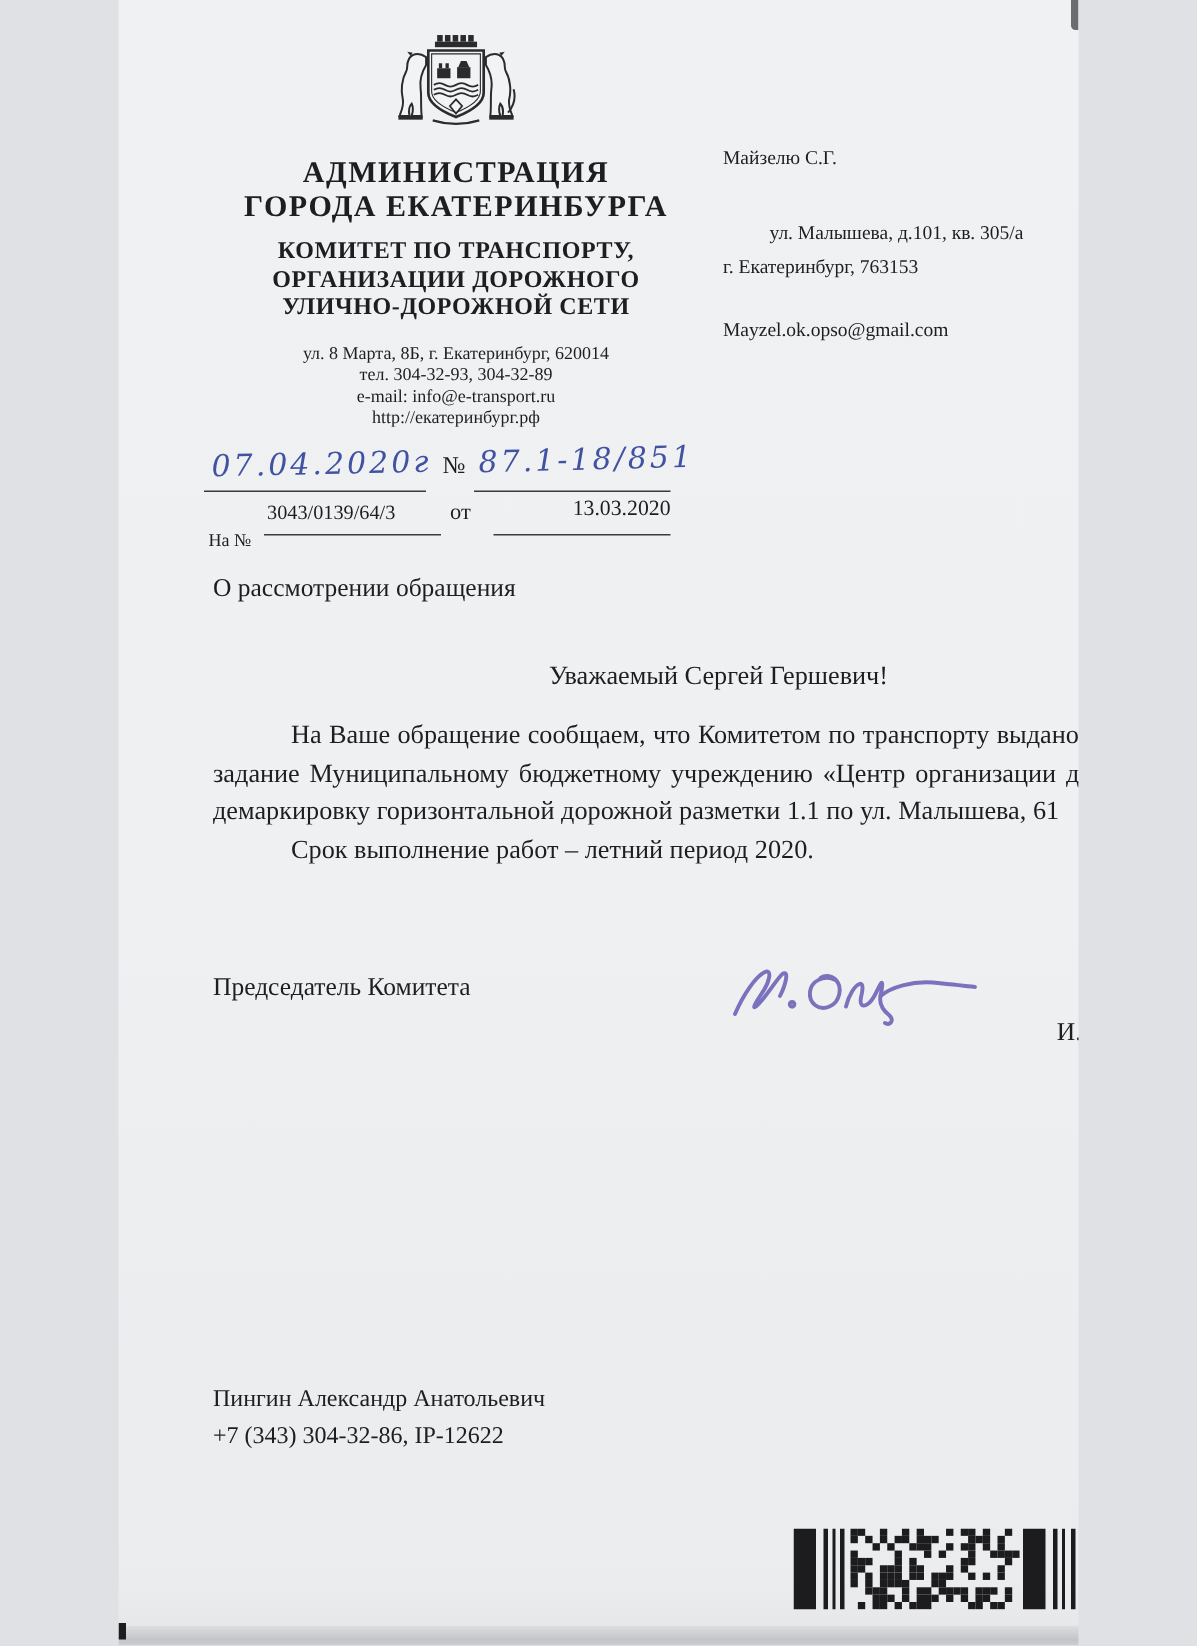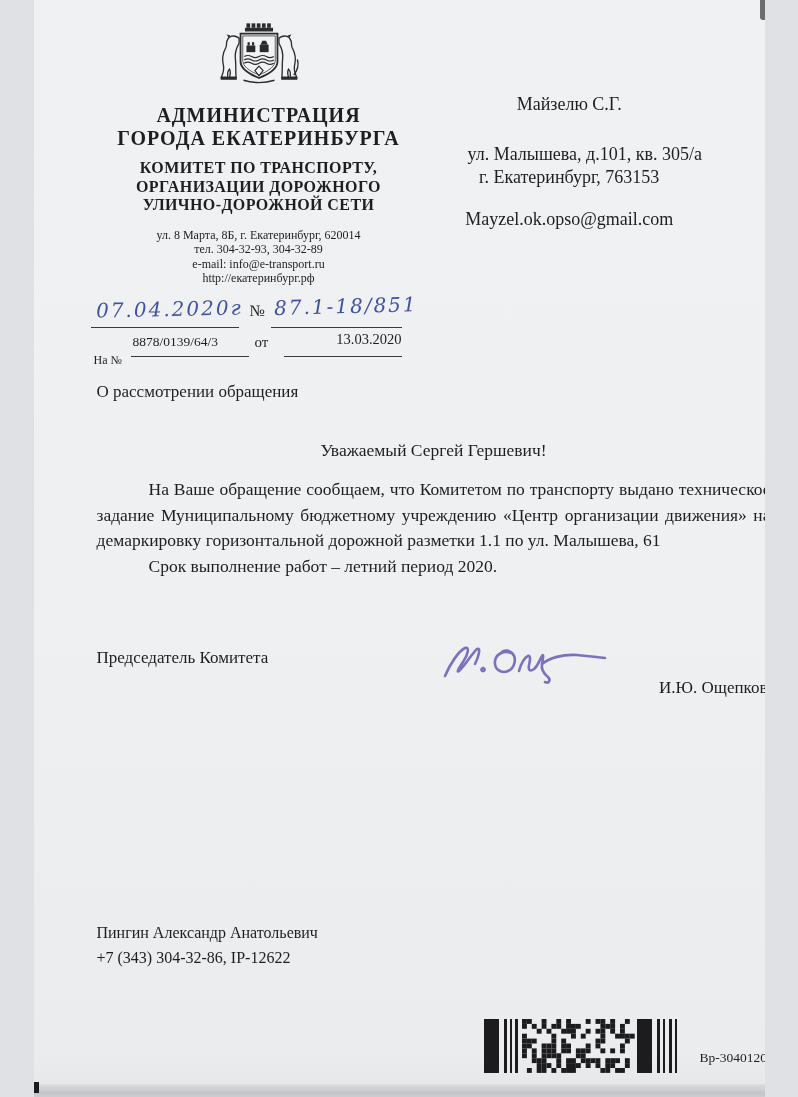--- a/index.html
+++ b/index.html
@@ -1,33 +1,33 @@
 <!DOCTYPE html>
 <html><head>
 <meta charset="utf-8">
 <style>
   html,body{margin:0;padding:0;background:#dfe1e4;}
   #page{
     position:relative;
-    width:731px;height:1097px;
+    width:640px;height:1097px;
     margin:0 auto;
     background:linear-gradient(180deg,#f0f1f3 0%,#eef0f2 55%,#eaecee 96%,#e4e6e8 100%);
     font-family:"Liberation Serif","DejaVu Serif",serif;
     color:#1e1e20;
     overflow:hidden;
   }
   .abs{position:absolute;}
   
   .org-block{left:58px;top:12px;width:334px;text-align:center;}
   .emblem{width:96px;height:84px;margin:0 auto;display:block;}
   .org-name{font-weight:bold;font-size:20px;line-height:23px;letter-spacing:1px;margin-top:8px;}
   .dept-name{font-weight:bold;font-size:16px;line-height:18.5px;letter-spacing:.4px;margin-top:9px;}
   .org-contacts{font-size:12px;line-height:14.5px;margin-top:13px;}
   
-  .recipient{left:403px;top:93px;font-size:18px;line-height:23px;text-align:center;}
+  .recipient{left:403px;top:93px;font-size:13px;line-height:23px;}
   .recipient .gap-lg{margin-top:27px;margin-left:31px;}
   .recipient .gap-md{margin-top:19px;}
   
   .hw{
     font-family:"DejaVu Serif",serif;
     font-style:italic;
     color:#4152a2;
     letter-spacing:2px;
   }
   .hw-date{left:62px;top:297px;font-size:20px;transform:rotate(-1.2deg);}
@@ -133,21 +133,21 @@
     <div class="gap-md">Mayzel.ok.opso@gmail.com</div>
   </div>
 
   <div class="abs hw hw-date">07.04.2020г</div>
   <div class="abs num-sign">№</div>
   <div class="abs hw hw-number">87.1-18/851</div>
   <div class="abs rule rule-date"></div>
   <div class="abs rule rule-number"></div>
 
   <div class="abs reply-prefix">На №</div>
-  <div class="abs incoming-number">8878/0139/64/3</div>
+  <div class="abs incoming-number">3043/0139/64/3</div>
   <div class="abs from-label">от</div>
   <div class="abs incoming-date">13.03.2020</div>
   <div class="abs rule rule-in-number"></div>
   <div class="abs rule rule-in-date"></div>
 
   <div class="abs subject">О рассмотрении обращения</div>
   <div class="abs salutation">Уважаемый Сергей Гершевич!</div>
 
   <div class="abs body-text">
     <p class="p1">На Ваше обращение сообщаем, что Комитетом по транспорту выдано техническое задание Муниципальному бюджетному учреждению «Центр организации движения» на демаркировку горизонтальной дорожной разметки 1.1 по ул. Малышева, 61</p>

